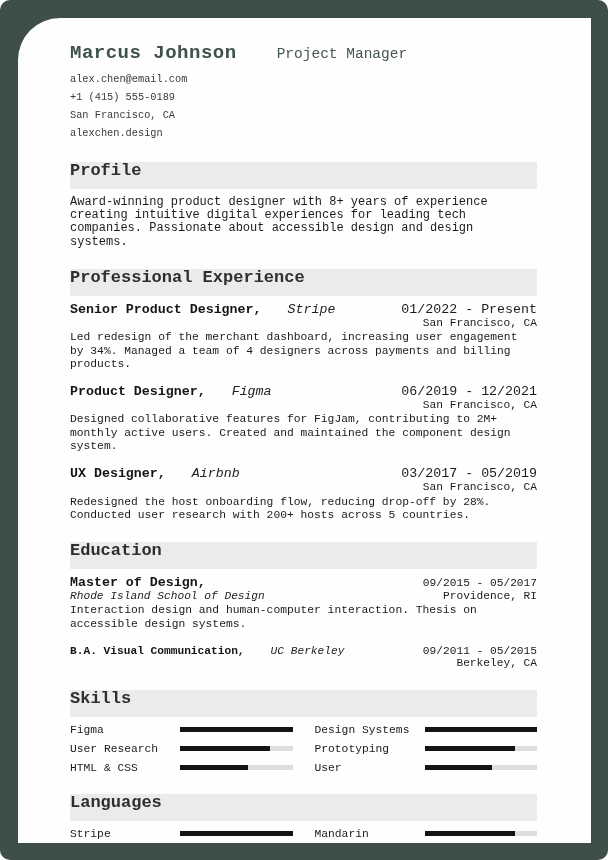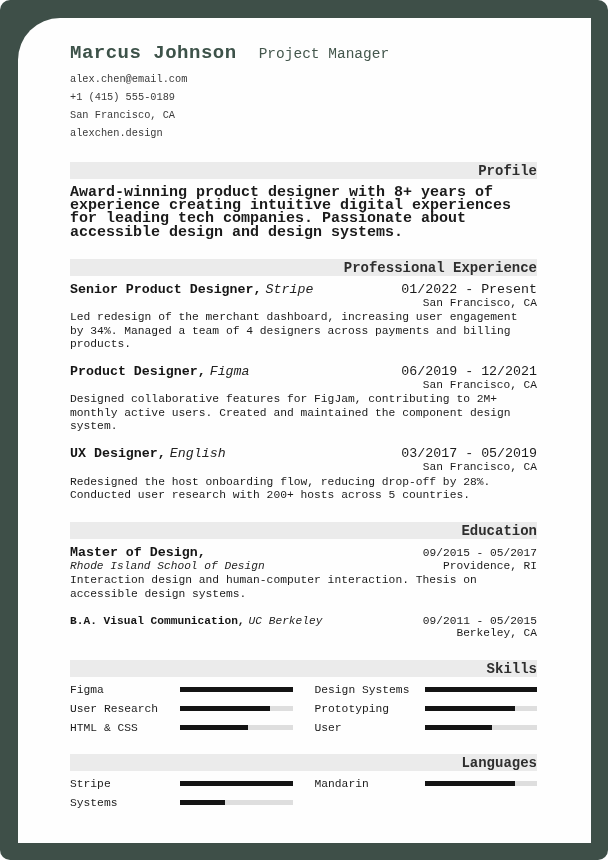--- a/index.html
+++ b/index.html
@@ -4,39 +4,39 @@
 <style>
   html,body{margin:0;padding:0;background:#ffffff;}
   *{box-sizing:border-box;}
   body{font-family:"Liberation Mono","DejaVu Sans Mono",monospace;-webkit-font-smoothing:antialiased;}
 
   .frame{position:relative;width:608px;height:860px;background:#3e4f48;border-radius:10px;overflow:hidden;}
   .page{position:absolute;left:18px;top:18px;width:573px;height:825px;background:#fefefe;
         border-top-left-radius:42px;padding:26px 54px 0 52px;overflow:hidden;}
 
   
-  .head-row{display:flex;align-items:baseline;gap:22px;line-height:1;}
+  .head-row{display:flex;align-items:baseline;gap:40px;line-height:1;}
   .person-name{font-size:19px;font-weight:bold;color:#3d5249;letter-spacing:.5px;}
   .person-role{font-size:14.5px;color:#44574d;}
   .contact{margin-top:7px;}
   .contact div{font-size:10.3px;color:#3a3a3a;line-height:18px;}
 
   
   .section{margin-top:20px;}
-  .section-bar{background:#ebebeb;height:17px;line-height:18px;text-align:right;
-               font-size:14px;font-weight:bold;color:#2e2e2e;margin-bottom:7px;}
-
-  .body-text{font-size:15px;line-height:13.2px;color:#1b1b1b;margin:0;font-weight:bold;}
+  .section-bar{background:#ebebeb;height:27px;line-height:18px;text-align:left;
+               font-size:17px;font-weight:bold;color:#2e2e2e;margin-bottom:7px;}
+
+  .body-text{font-size:12px;line-height:13.2px;color:#1b1b1b;margin:0;}
 
   
   .entry{margin-bottom:14px;}
   .entry-line{display:flex;justify-content:space-between;align-items:baseline;}
   .entry-line.lg{font-size:13.3px;line-height:14px;}
   .entry-line.sm{font-size:11.2px;line-height:12.5px;}
-  .entry-left{display:flex;gap:4px;align-items:baseline;}
+  .entry-left{display:flex;gap:26px;align-items:baseline;}
   .bold{font-weight:bold;color:#151515;}
   .italic{font-style:italic;color:#222;}
   .entry-date{color:#1b1b1b;white-space:nowrap;text-align:center;}
   .entry-date.smd{font-size:11.2px;margin-left:47px;}
   .entry-loc{color:#1b1b1b;margin-left:auto;}
   .entry-desc{margin:2px 0 0 0;font-size:11.3px;line-height:13.2px;color:#1b1b1b;}
 
   
   .bar-grid{display:grid;grid-template-columns:1fr 1fr;column-gap:22px;row-gap:7px;margin-top:3px;}
   .bar-row{display:flex;align-items:center;height:12px;}
@@ -94,21 +94,21 @@
         <div class="entry-line sm">
           <span class="entry-loc">San Francisco, CA</span>
         </div>
         <p class="entry-desc">Designed collaborative features for FigJam, contributing to 2M+ monthly active users. Created and maintained the component design system.</p>
       </div>
 
       <div class="entry">
         <div class="entry-line lg">
           <span class="entry-left">
             <span class="bold">UX Designer,</span>
-            <span class="italic">English</span>
+            <span class="italic">Airbnb</span>
           </span>
           <span class="entry-date">03/2017 - 05/2019</span>
         </div>
         <div class="entry-line sm">
           <span class="entry-loc">San Francisco, CA</span>
         </div>
         <p class="entry-desc">Redesigned the host onboarding flow, reducing drop-off by 28%. Conducted user research with 200+ hosts across 5 countries.</p>
       </div>
     </div>
 

